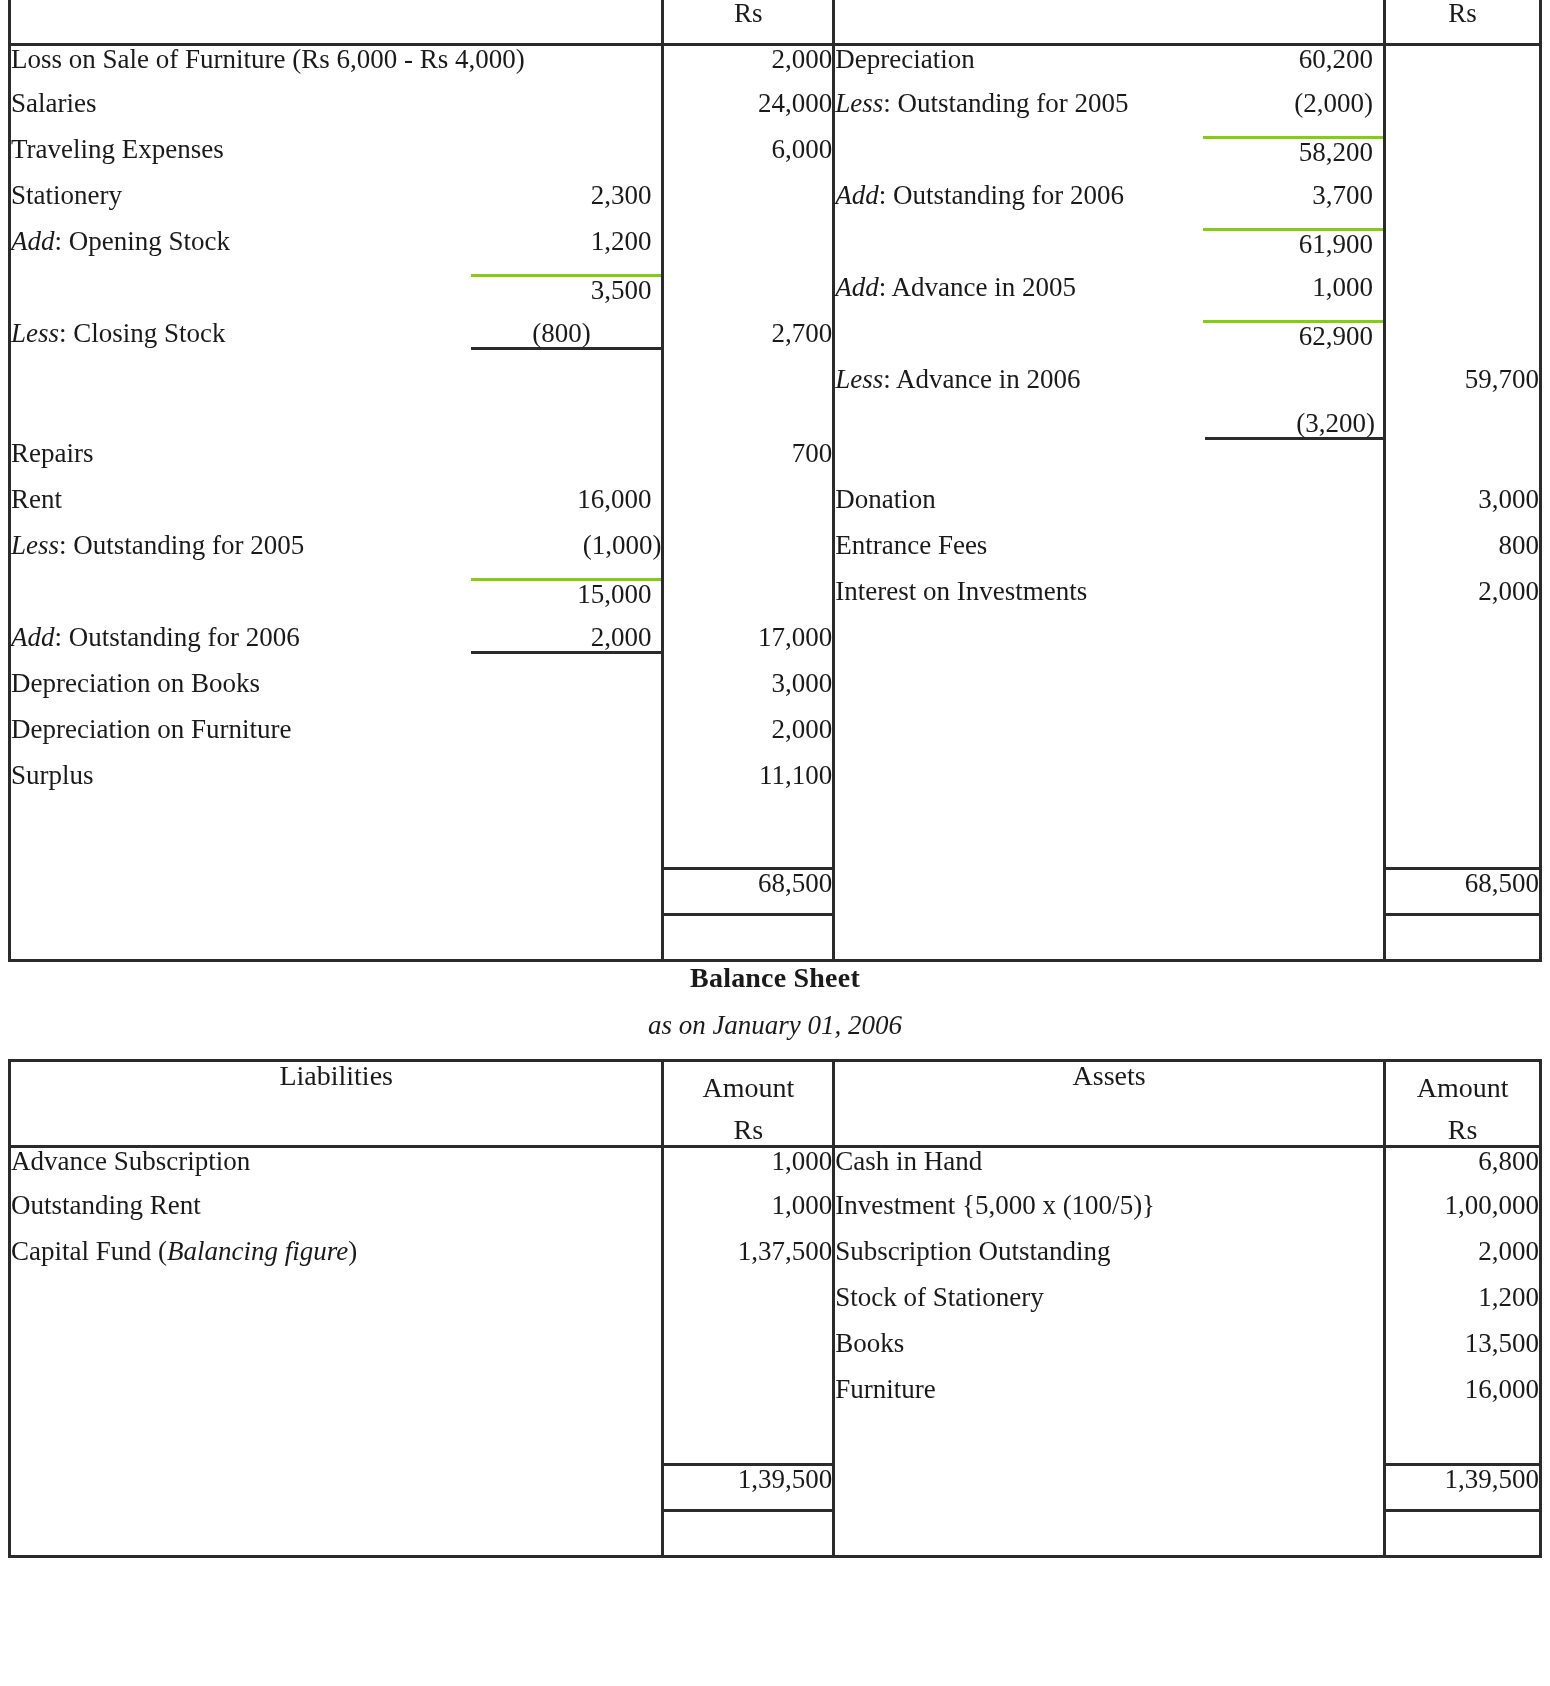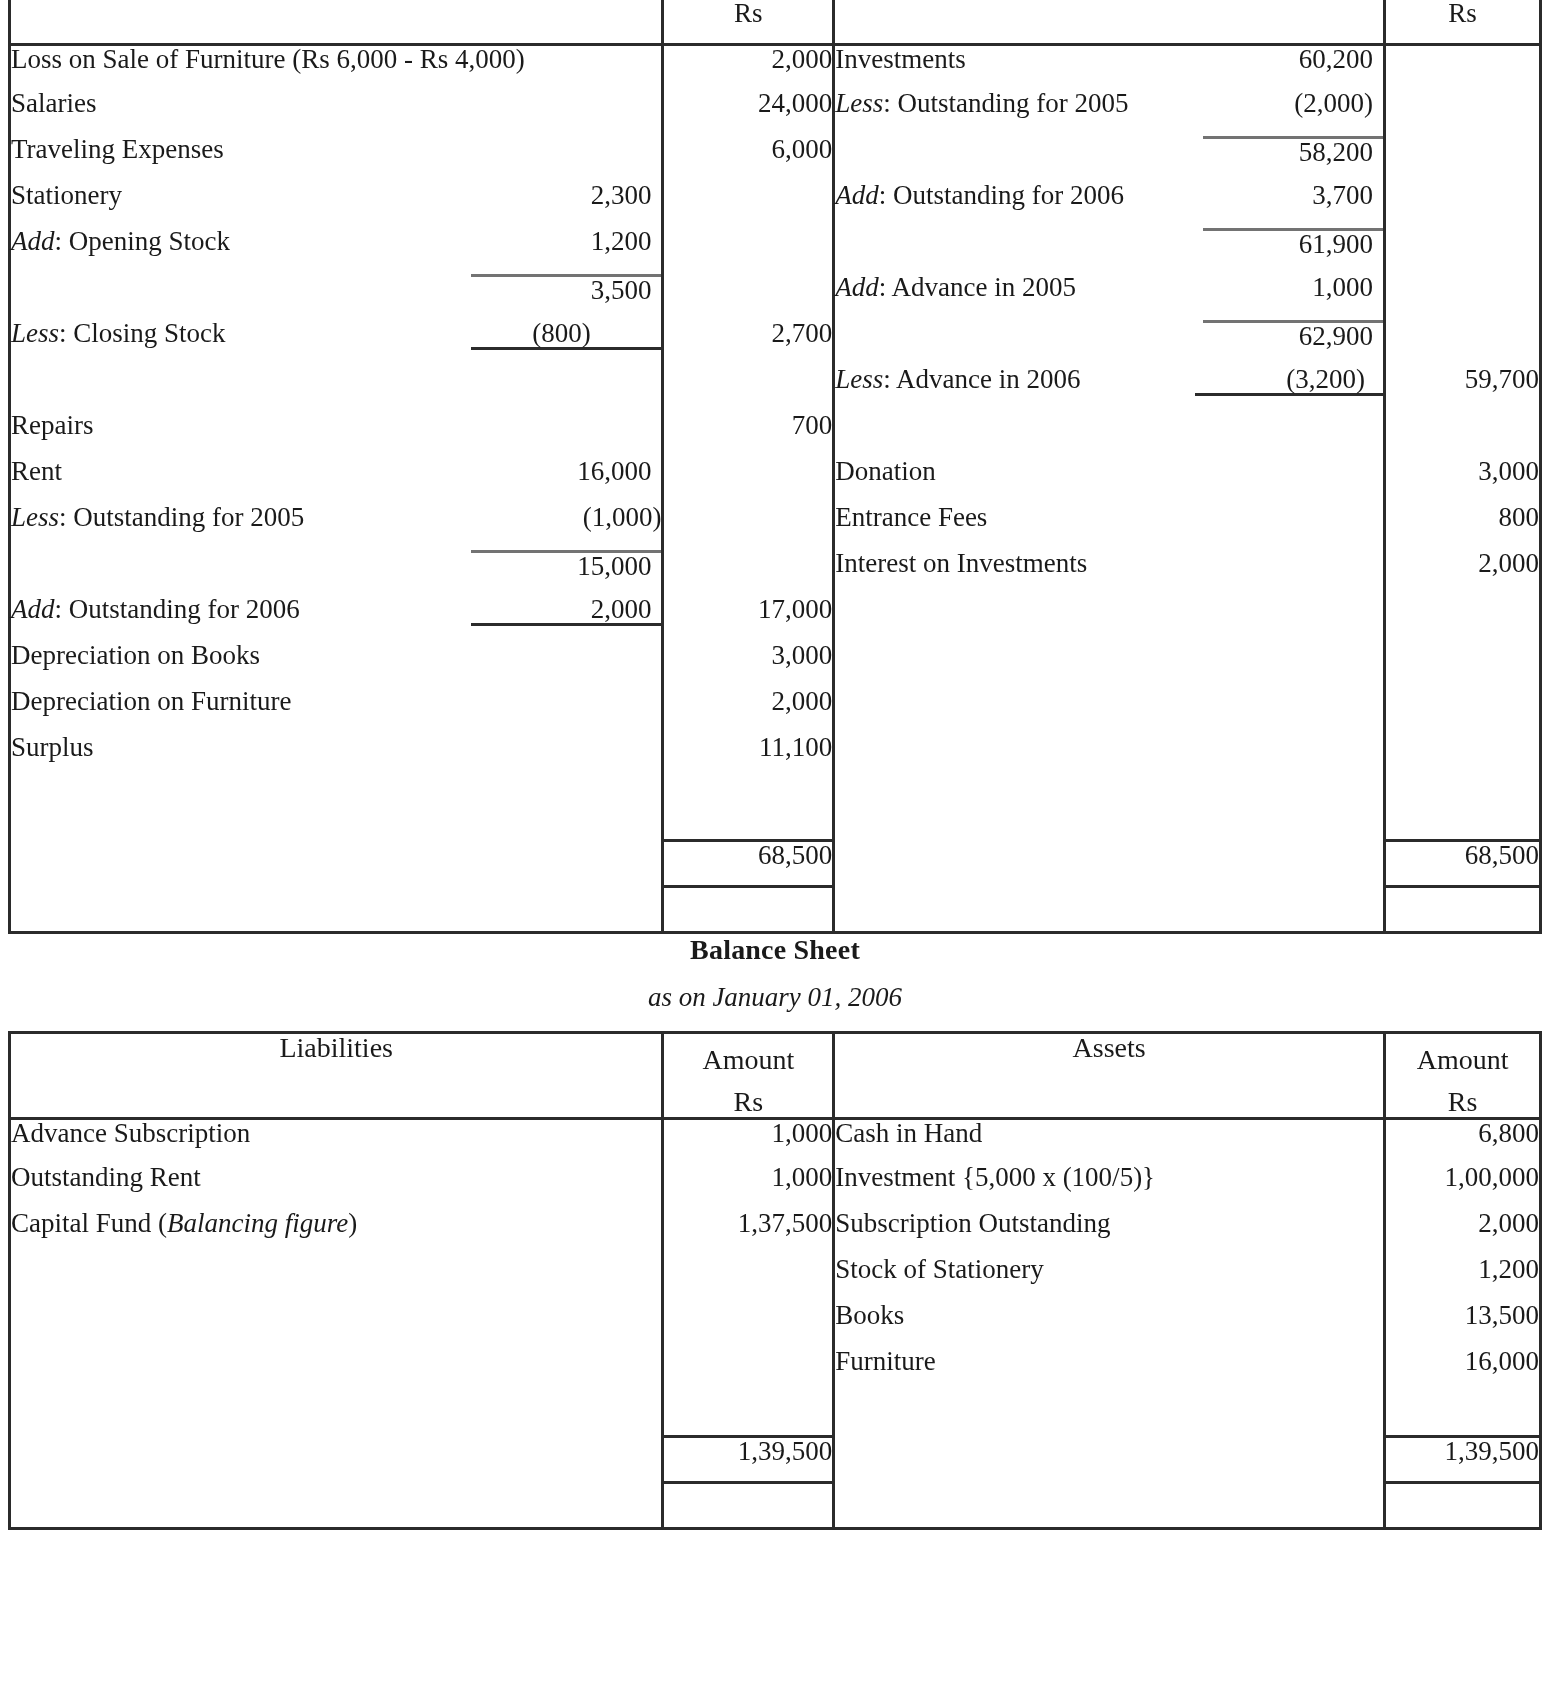--- a/index.html
+++ b/index.html
@@ -53,21 +53,21 @@
 
   .hdr {
     text-align: center;
     font-weight: bold;
     font-family: "Liberation Serif", "DejaVu Serif", serif;
   }
 
   em.it { font-style: italic; }
 
   
-  .ruleTop { border-top: 3px solid #737373; }
+  .ruleTop { border-top: 3px solid #84cc16; }
   .ruleBot { border-bottom: 3px solid #2b2b2b; }
 
   .t1 col.c1 { width: 612px; }
   .t1 col.c2 { width: 160px; }
   .t1 col.c3 { width: 516px; }
   .t1 col.c4 { width: 146px; }
 
   
   .mid-title {
     text-align: center;
@@ -126,21 +126,21 @@
       <tr>
         <td class="cell bx-l" style="height:44px;"></td>
         <td class="cell bx-l bx-r hdr" style="height:44px;">Rs</td>
         <td class="cell bx-l" style="height:44px;"></td>
         <td class="cell bx-l bx-r hdr" style="height:44px;">Rs</td>
       </tr>
 
       <tr>
         <td class="cell bx-l bx-t particulars">Loss on Sale of Furniture (Rs 6,000 - Rs 4,000)</td>
         <td class="cell bx-l bx-r bx-t num">2,000</td>
-        <td class="cell bx-l bx-t particulars"><span>Investments</span>
+        <td class="cell bx-l bx-t particulars"><span>Depreciation</span>
           <span style="float:right;padding-right:10px;">60,200</span>
         </td>
         <td class="cell bx-l bx-r bx-t num"></td>
       </tr>
 
       <tr>
         <td class="cell bx-l particulars">Salaries</td>
         <td class="cell bx-l bx-r num">24,000</td>
         <td class="cell bx-l particulars indent1"><em class="it">Less</em><span>: Outstanding for 2005</span>
           <span style="float:right;padding-right:10px;">(2,000)</span>
@@ -198,21 +198,21 @@
         <td class="cell bx-l particulars"><span></span>
           <span class="ruleTop" style="float:right;padding-right:10px;min-width:170px;text-align:right;">62,900</span>
         </td>
         <td class="cell bx-l bx-r num"></td>
       </tr>
 
       <tr>
         <td class="cell bx-l particulars"></td>
         <td class="cell bx-l bx-r num"></td>
         <td class="cell bx-l particulars indent1"><em class="it">Less</em><span>: Advance in 2006</span>
-          <span class="ruleBot" style="float:right;padding-right:18px;min-width:170px;text-align:right;">(3,200)</span>
+          <span class="ruleBot" style="float:right;padding-right:8px;min-width:170px;text-align:right;margin-top:44px;">(3,200)</span>
         </td>
         <td class="cell bx-l bx-r num">59,700</td>
       </tr>
 
       <tr>
         <td class="cell bx-l particulars">Repairs</td>
         <td class="cell bx-l bx-r num">700</td>
         <td class="cell bx-l particulars"></td>
         <td class="cell bx-l bx-r num"></td>
       </tr>

